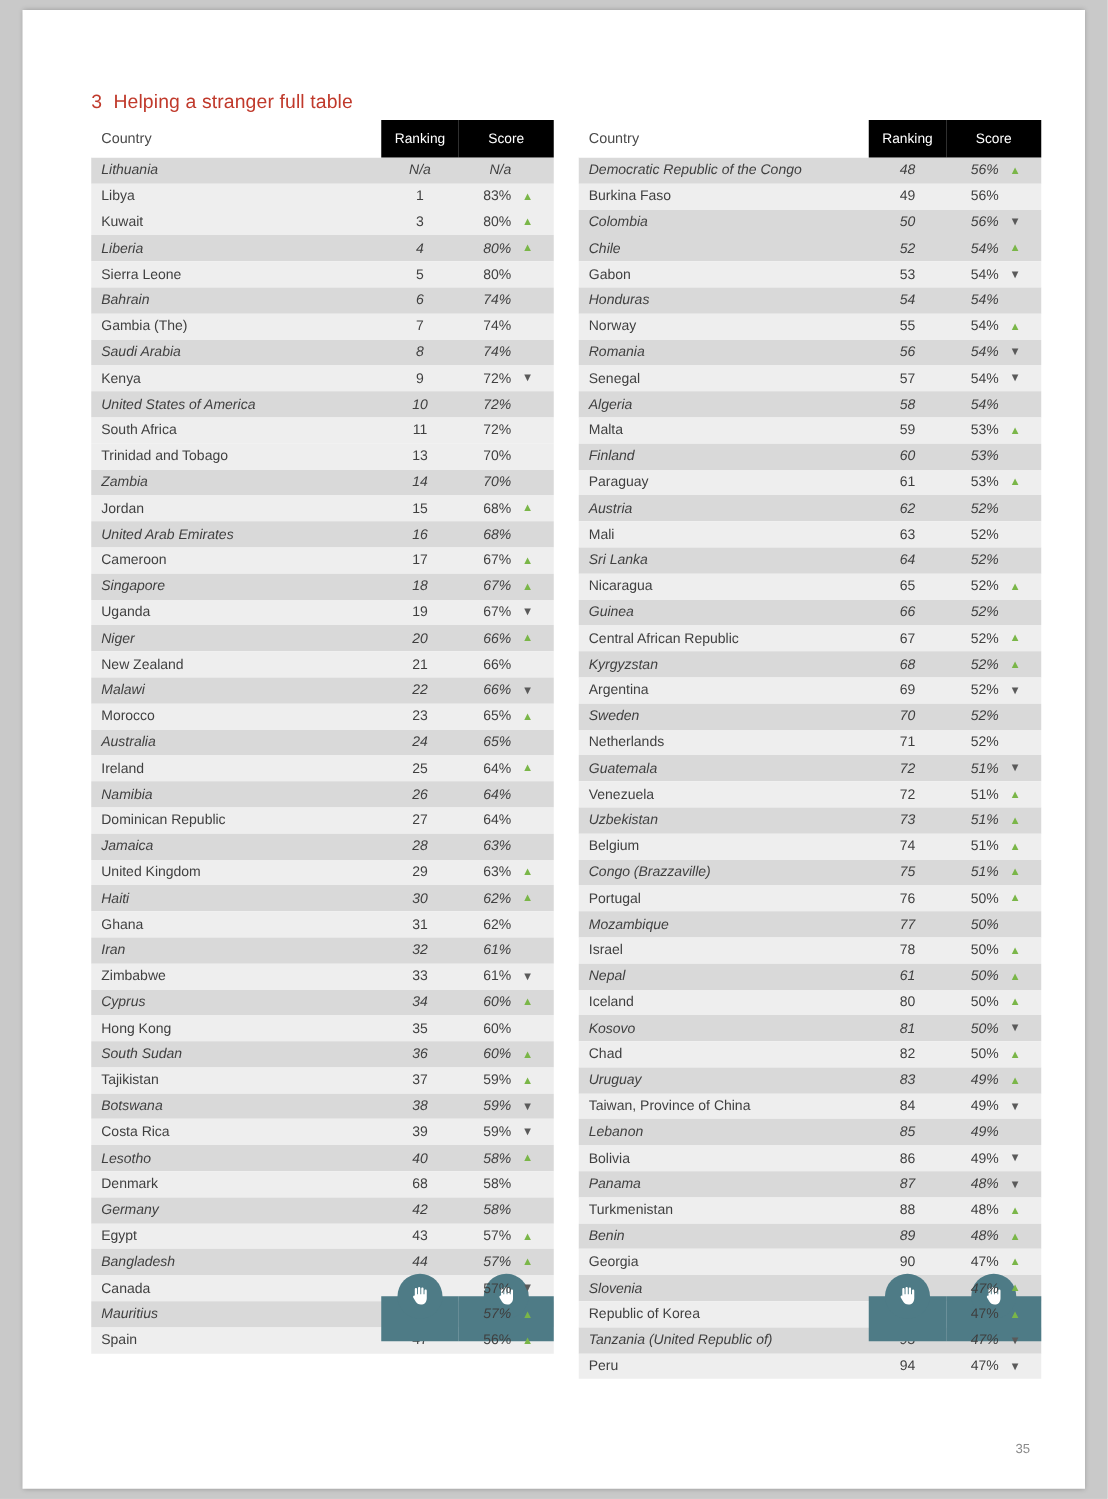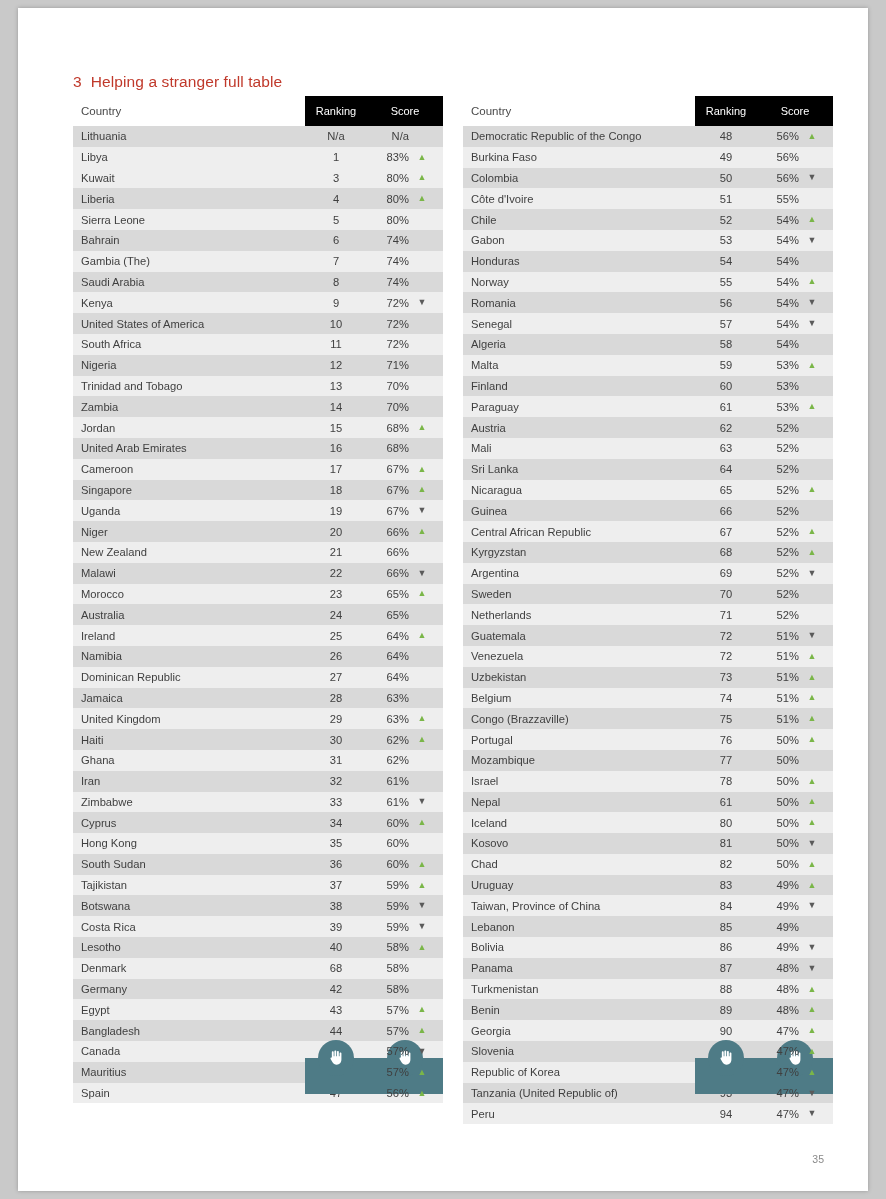--- a/index.html
+++ b/index.html
@@ -145,21 +145,21 @@
     text-align: right;
   }
   .row .c-score .arrow {
     width: 26px;
     text-align: center;
     font-size: 9px;
     line-height: 1;
   }
   .arrow.up { color: #7ab648; }
   .arrow.down { color: #5a5a5a; }
-  .row.shade-a { background: #d9d9d9; }
+  .row.shade-a { background: #d9d9d9; font-style: italic; }
   .row.shade-b { background: #eeeeee; }
   .page-number {
     position: absolute;
     right: 44px;
     bottom: 26px;
     font-size: 10.5px;
     color: #8a8a8a;
   }
 </style>
 </head>
@@ -277,28 +277,20 @@
             </div>
           </div>
           <div class="row shade-b">
             <div class="c-country">South Africa</div>
             <div class="c-rank">11</div>
             <div class="c-score">
               <span class="val">72%</span>
               <span class="arrow "></span>
             </div>
           </div>
-          <div class="row shade-a">
-            <div class="c-country">Nigeria</div>
-            <div class="c-rank">12</div>
-            <div class="c-score">
-              <span class="val">71%</span>
-              <span class="arrow "></span>
-            </div>
-          </div>
           <div class="row shade-b">
             <div class="c-country">Trinidad and Tobago</div>
             <div class="c-rank">13</div>
             <div class="c-score">
               <span class="val">70%</span>
               <span class="arrow "></span>
             </div>
           </div>
           <div class="row shade-a">
             <div class="c-country">Zambia</div>
@@ -615,28 +607,20 @@
             </div>
           </div>
           <div class="row shade-a">
             <div class="c-country">Colombia</div>
             <div class="c-rank">50</div>
             <div class="c-score">
               <span class="val">56%</span>
               <span class="arrow down">▼</span>
             </div>
           </div>
-          <div class="row shade-b">
-            <div class="c-country">Côte d'Ivoire</div>
-            <div class="c-rank">51</div>
-            <div class="c-score">
-              <span class="val">55%</span>
-              <span class="arrow "></span>
-            </div>
-          </div>
           <div class="row shade-a">
             <div class="c-country">Chile</div>
             <div class="c-rank">52</div>
             <div class="c-score">
               <span class="val">54%</span>
               <span class="arrow up">▲</span>
             </div>
           </div>
           <div class="row shade-b">
             <div class="c-country">Gabon</div>

